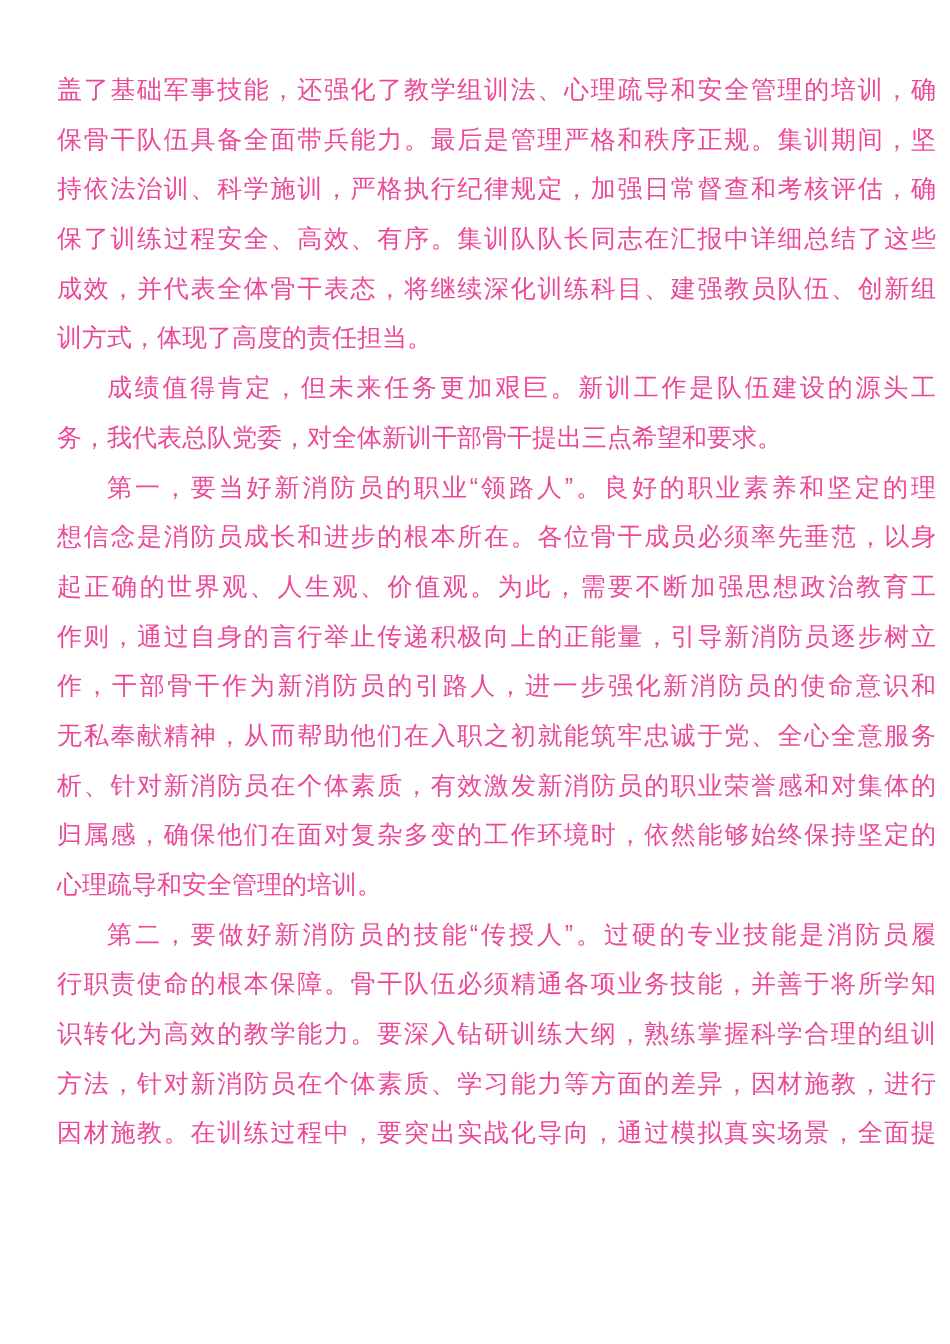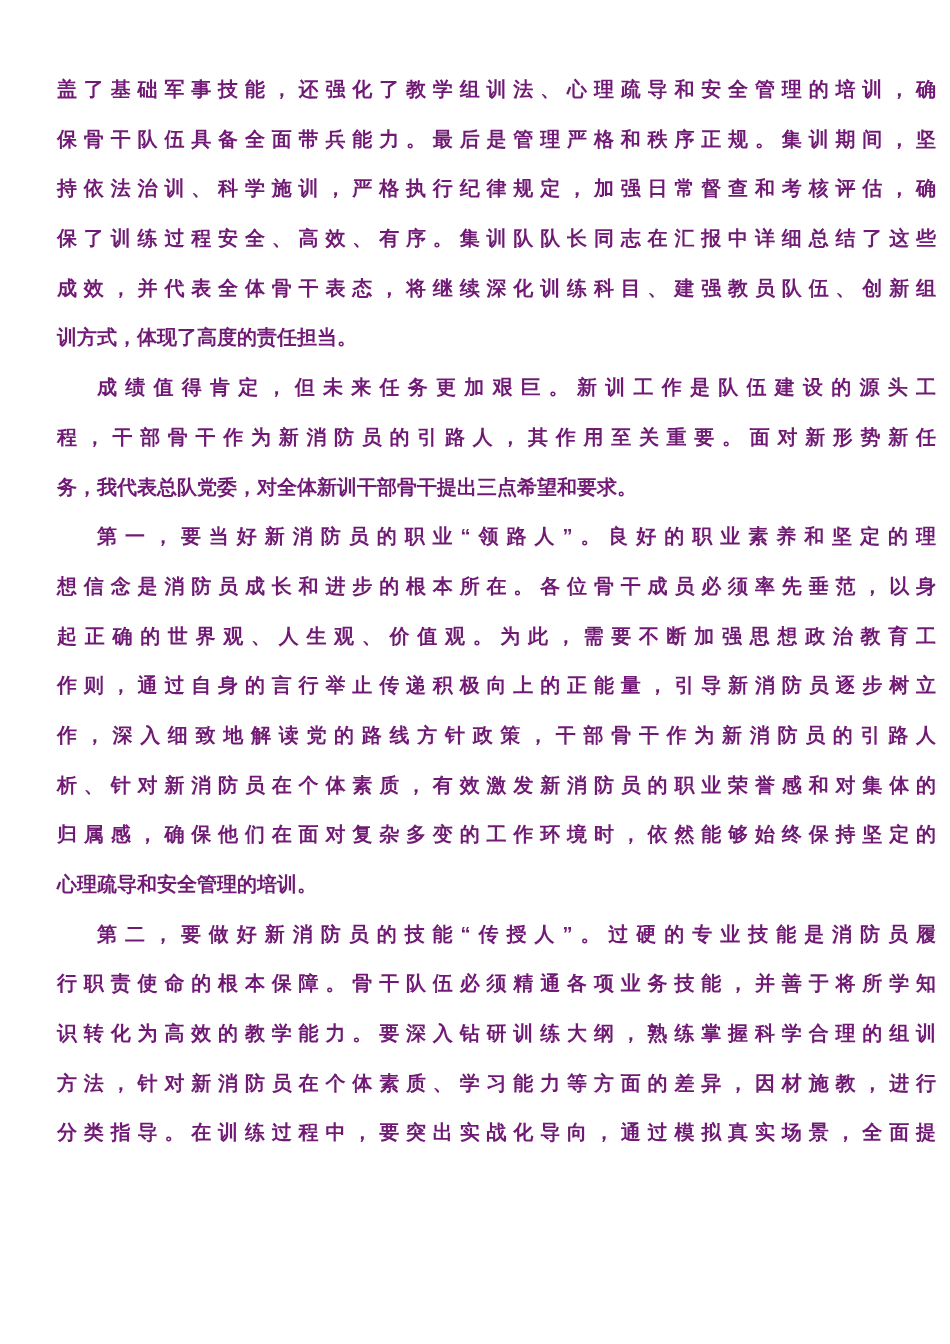--- a/index.html
+++ b/index.html
@@ -24,29 +24,29 @@
 
   .doc-body {
     width: 879px;
     color: #000000;
   }
 
   .paragraph { }
 
   .line {
     display: block;
-    font-size: 20px;
+    font-size: 25px;
     line-height: 49.7px;
     height: 49.7px;
     white-space: nowrap;
-    color: #701a75;
+    color: #ec4899;
     text-align: justify;
     
     text-align-last: justify;
-    font-weight: 700;
+    font-weight: 400;
     letter-spacing: 0;
   }
 
   
   .line.short {
     text-align: left;
     text-align-last: left;
   }
 
   
@@ -62,34 +62,34 @@
       <div class="paragraph">
         <div class="line">盖了基础军事技能，还强化了教学组训法、心理疏导和安全管理的培训，确</div>
         <div class="line">保骨干队伍具备全面带兵能力。最后是管理严格和秩序正规。集训期间，坚</div>
         <div class="line">持依法治训、科学施训，严格执行纪律规定，加强日常督查和考核评估，确</div>
         <div class="line">保了训练过程安全、高效、有序。集训队队长同志在汇报中详细总结了这些</div>
         <div class="line">成效，并代表全体骨干表态，将继续深化训练科目、建强教员队伍、创新组</div>
         <div class="line short">训方式，体现了高度的责任担当。</div>
       </div>
       <div class="paragraph">
         <div class="line indent">成绩值得肯定，但未来任务更加艰巨。新训工作是队伍建设的源头工</div>
-        <div class="line">程，干部骨干作为新消防员的引路人，其作用至关重要。面对新形势新任</div>
         <div class="line short">务，我代表总队党委，对全体新训干部骨干提出三点希望和要求。</div>
       </div>
       <div class="paragraph">
         <div class="line indent">第一，要当好新消防员的职业“领路人”。良好的职业素养和坚定的理</div>
         <div class="line">想信念是消防员成长和进步的根本所在。各位骨干成员必须率先垂范，以身</div>
         <div class="line">起正确的世界观、人生观、价值观。为此，需要不断加强思想政治教育工</div>
         <div class="line">作则，通过自身的言行举止传递积极向上的正能量，引导新消防员逐步树立</div>
-        <div class="line">作，深入细致地解读党的路线方针政策，干部骨干作为新消防员的引路人</div>
+        <div class="line">作，干部骨干作为新消防员的引路人，进一步强化新消防员的使命意识和</div>
+        <div class="line">无私奉献精神，从而帮助他们在入职之初就能筑牢忠诚于党、全心全意服务</div>
         <div class="line">析、针对新消防员在个体素质，有效激发新消防员的职业荣誉感和对集体的</div>
         <div class="line">归属感，确保他们在面对复杂多变的工作环境时，依然能够始终保持坚定的</div>
         <div class="line short">心理疏导和安全管理的培训。</div>
       </div>
       <div class="paragraph">
         <div class="line indent">第二，要做好新消防员的技能“传授人”。过硬的专业技能是消防员履</div>
         <div class="line">行职责使命的根本保障。骨干队伍必须精通各项业务技能，并善于将所学知</div>
         <div class="line">识转化为高效的教学能力。要深入钻研训练大纲，熟练掌握科学合理的组训</div>
         <div class="line">方法，针对新消防员在个体素质、学习能力等方面的差异，因材施教，进行</div>
-        <div class="line">分类指导。在训练过程中，要突出实战化导向，通过模拟真实场景，全面提</div>
+        <div class="line">因材施教。在训练过程中，要突出实战化导向，通过模拟真实场景，全面提</div>
       </div>
     </div>
 </div>
 
 </body></html>

